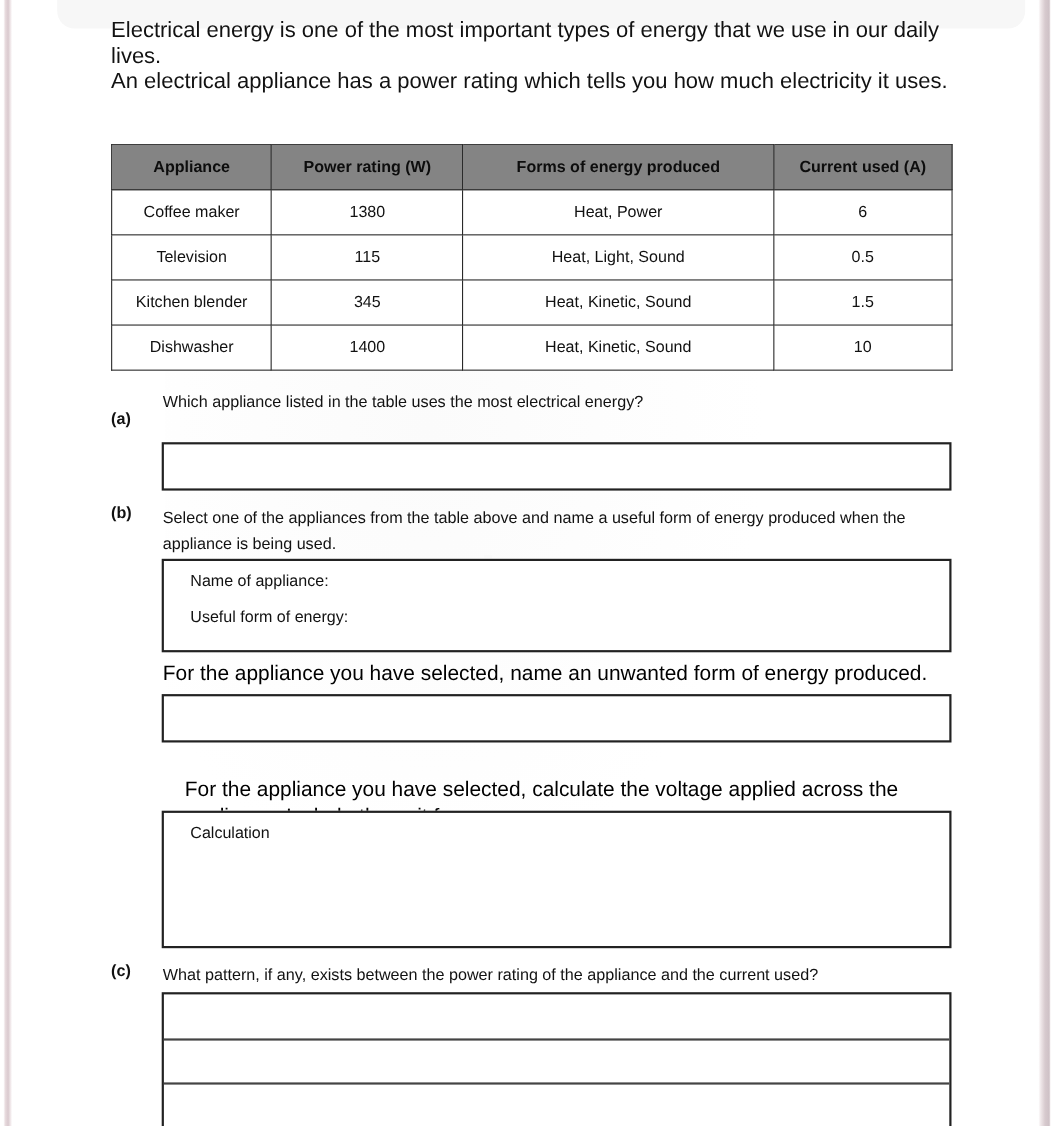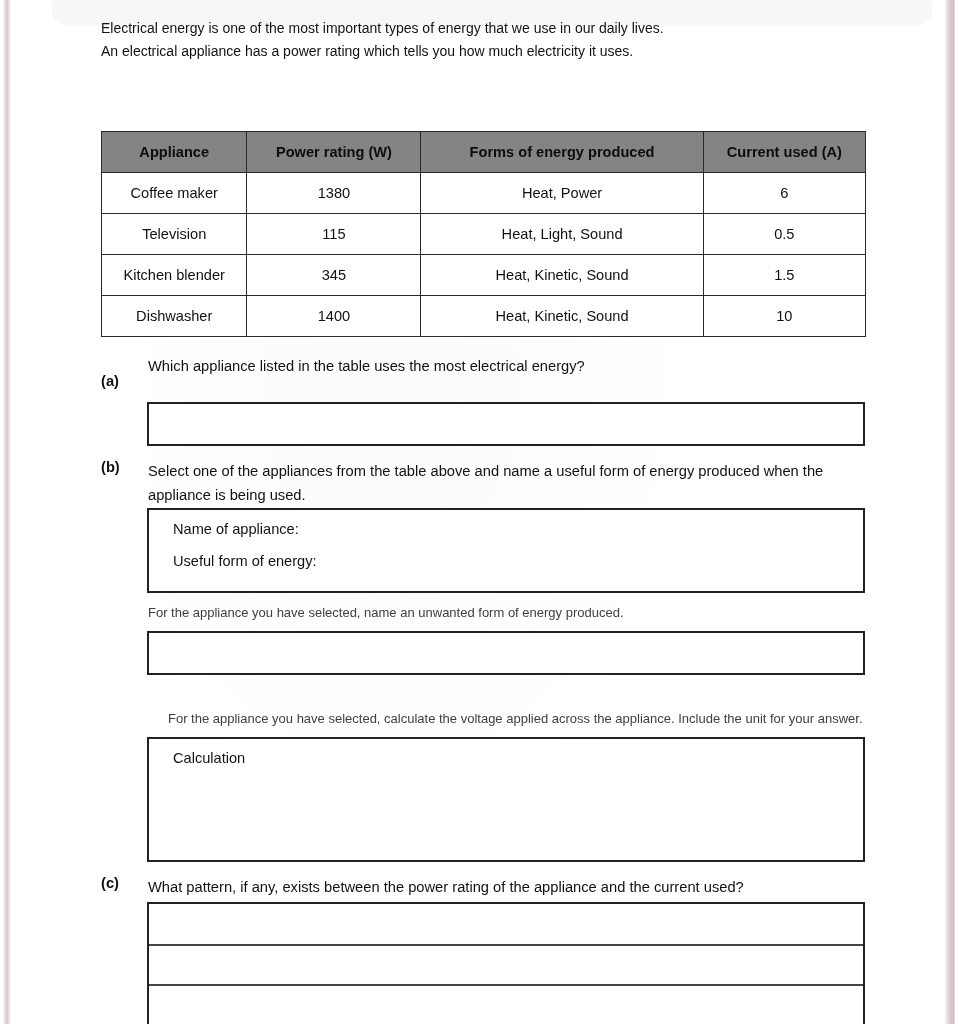--- a/index.html
+++ b/index.html
@@ -71,21 +71,21 @@
     width: 955px; height: 1024px;
     z-index: 2;
   }
 
   .intro {
     position: absolute;
     left: 101px; top: 17px;
     width: 780px;
   }
   .intro p {
-    font-size: 14px;
+    font-size: 20px;
     line-height: 23px;
     color: #121212;
   }
   .intro .para2 { margin-top: 16px; }
 
   
   .appliance-table {
     position: absolute;
     left: 101px; top: 131px;
     width: 765px;
@@ -126,23 +126,23 @@
     position: absolute;
     left: 148px;
     font-size: 14.7px;
     line-height: 24px;
     color: #121212;
     width: 730px;
   }
   .subtext {
     position: absolute;
     left: 148px;
-    font-size: 13px;
+    font-size: 19px;
     line-height: 24px;
-    color: #404040;
+    color: #000000;
     width: 730px;
   }
 
   .answer-box {
     position: absolute;
     left: 147px;
     width: 718px;
     border: 2.2px solid #222222;
     background: #ffffff;
   }

